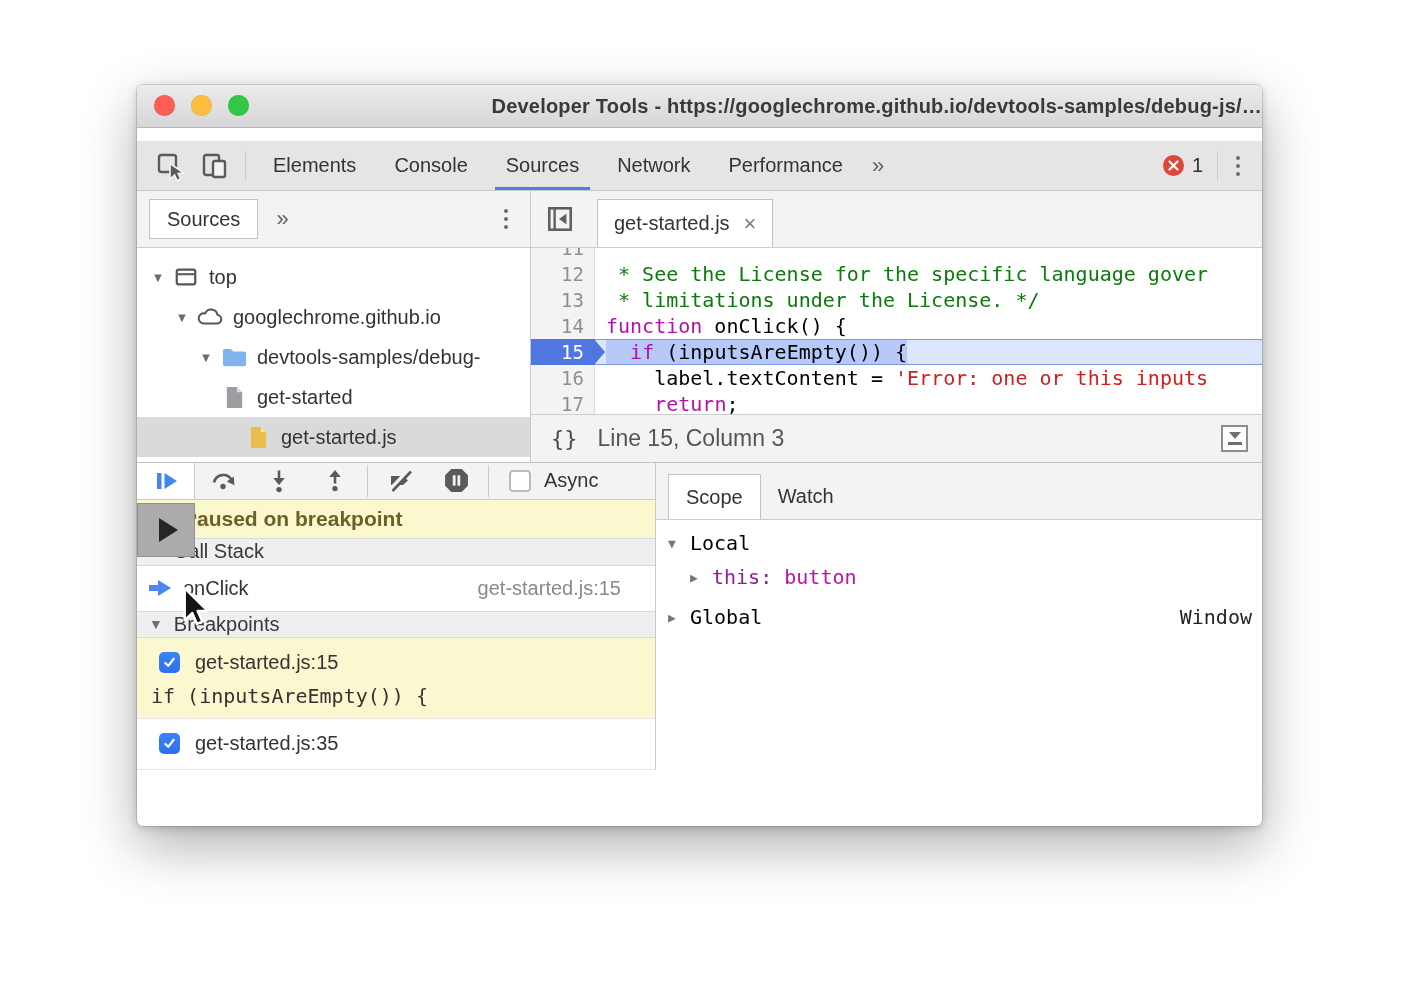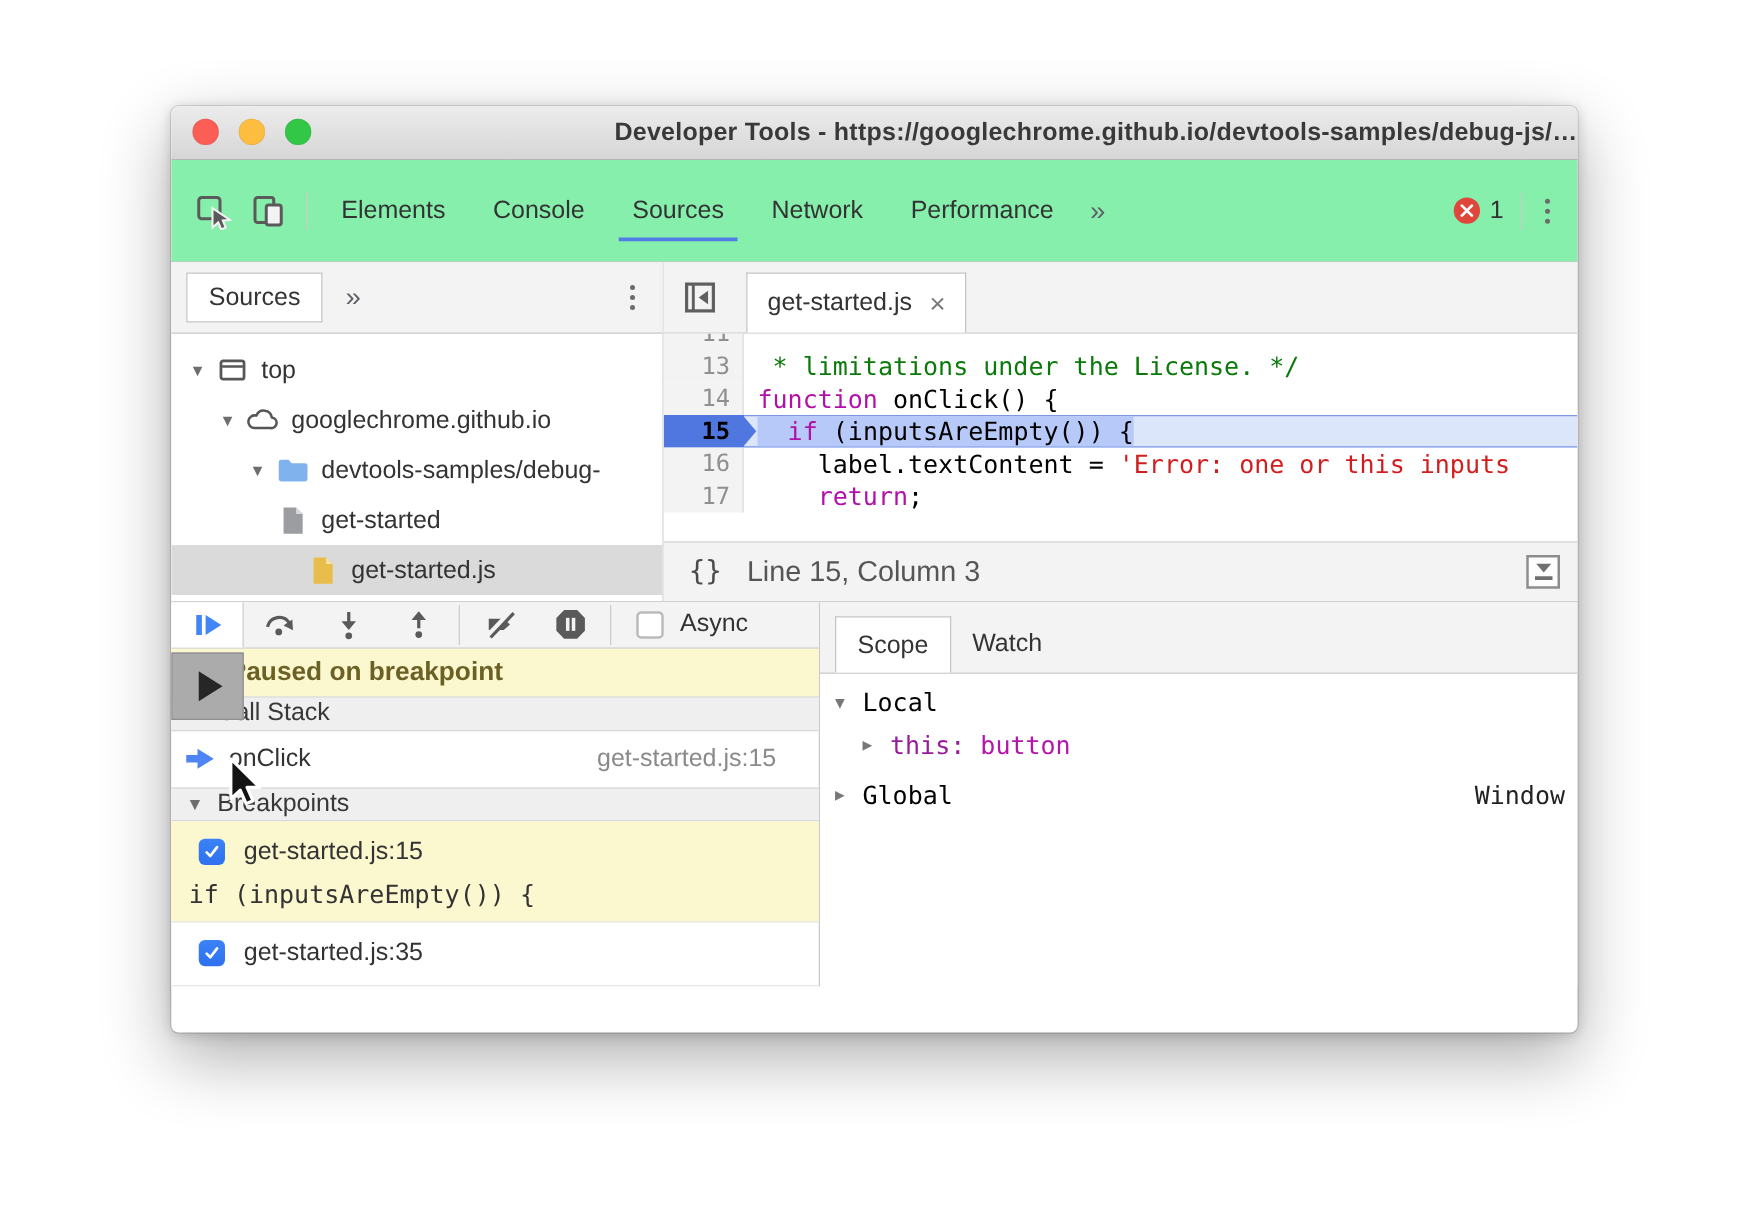--- a/index.html
+++ b/index.html
@@ -11,21 +11,21 @@
   
   .titlebar{height:42px;background:linear-gradient(#ececec,#d6d6d6);border-bottom:1px solid #b6b6b6;
             position:relative;display:flex;align-items:center;justify-content:flex-end;}
   .light{position:absolute;width:21px;height:21px;border-radius:50%;top:10px;box-shadow:inset 0 0 1px rgba(0,0,0,.25);}
   .light.red{left:17px;background:var(--tl_red,#fc5d55);}
   .light.yellow{left:54px;background:var(--tl_yellow,#fdbe40);}
   .light.green{left:91px;background:var(--tl_green,#33c748);}
   .win-title{font-size:20px;font-weight:600;color:#393939;letter-spacing:.2px;padding-left:70px;
              white-space:nowrap;overflow:hidden;}
   
-  .toolbar{height:49px;background:#86efac;border-bottom:1px solid #c9c9c9;display:flex;align-items:center;padding:16px 12px;}
+  .toolbar{height:49px;background:#e5e5e5;border-bottom:1px solid #c9c9c9;display:flex;align-items:center;padding:0 12px;margin-top:13px;}
   .tb-icon{width:34px;height:34px;display:flex;align-items:center;justify-content:center;margin:0 5px;}
   .vsep{width:1px;height:30px;background:#ccc;margin:0 8px;}
   .main-tabs{display:flex;height:100%;}
   .main-tab{padding:0 19px;font-size:20px;color:#333;display:flex;align-items:center;position:relative;cursor:default;}
   .main-tab.active::after{content:"";position:absolute;left:8px;right:8px;bottom:0;height:3px;background:var(--tab_underline,#4e7de8);}
   .more-tabs{font-size:22px;color:#5f6368;padding:0 10px;}
   .tb-spacer{flex:1;}
   .error-badge{display:flex;align-items:center;gap:8px;margin-right:6px;}
   .err-circle{width:21px;height:21px;border-radius:50%;background:var(--error_red,#df473c);display:flex;align-items:center;justify-content:center;}
   .err-count{font-size:20px;color:#333;}
@@ -61,21 +61,21 @@
              font-size:20px;white-space:pre;}
   .gutter{flex:0 0 64px;width:64px;background:#f3f3f3;border-right:1px solid #ddd;color:#8f8f8f;
           text-align:right;padding-right:10px;box-sizing:border-box;font-size:19px;position:relative;}
   .code-text{padding-left:11px;color:#222;}
   .tok-comment{color:var(--code_comment,#0b7a0b);}
   .tok-keyword{color:var(--code_keyword,#b111a8);}
   .tok-string{color:var(--code_string,#d21d1d);}
   .code-line.current{background:var(--execution_line_bg,#dce6fb);
                      box-shadow:inset 0 1px 0 #7b97e6,inset 0 -1px 0 #7b97e6;}
   .code-line.current .gutter{background:var(--breakpoint_flag,#5077e0);border-right-color:var(--breakpoint_flag,#5077e0);
-                             color:#000000;font-weight:bold;}
+                             color:#ffffff;font-weight:normal;}
   .code-line.current .gutter::after{content:"";position:absolute;left:100%;top:0;z-index:2;
       border-top:13px solid transparent;border-bottom:13px solid transparent;border-left:11px solid var(--breakpoint_flag,#5077e0);}
   .exec-range{background:var(--execution_range_bg,#b6c9f8);}
   .status-bar{height:48px;background:#f3f3f3;border-top:1px solid #ccc;display:flex;align-items:center;padding:0 14px;box-sizing:border-box;}
   .pp-icon{font-family:"DejaVu Sans Mono","Liberation Mono",monospace;font-size:22px;color:#4a4a4a;margin:0 20px 0 6px;}
   .status-pos{font-size:23px;color:#555;}
   .status-right{margin-left:auto;width:27px;height:27px;border:2px solid #8d8d8d;box-sizing:border-box;
                 display:flex;flex-direction:column;align-items:center;justify-content:center;gap:3px;background:#fdfdfd;}
   .sr-tri{width:0;height:0;border-left:6px solid transparent;border-right:6px solid transparent;border-top:7px solid #6f6f6f;}
   .sr-bar{width:14px;height:3px;background:#6f6f6f;}
@@ -250,20 +250,21 @@
               </svg>
             </div>
             <div class="editor-tab">
               <span>get-started.js</span>
               <span class="tab-close">×</span>
             </div>
           </div>
           <div class="code-area">
             <div id="code-lines">
                 <div class="code-line"><span class="gutter">11</span></div>
+                <div class="code-line"><span class="gutter">12</span><span class="code-text"><span class="tok-comment"> * See the License for the specific language gover</span></span></div>
                 <div class="code-line"><span class="gutter">13</span><span class="code-text"><span class="tok-comment"> * limitations under the License. */</span></span></div>
                 <div class="code-line"><span class="gutter">14</span><span class="code-text"><span class="tok-keyword">function</span><span class="tok-plain"> onClick() {</span></span></div>
                 <div class="code-line current"><span class="gutter">15</span><span class="code-text"><span class="exec-range"><span class="tok-plain">  </span><span class="tok-keyword">if</span><span class="tok-plain"> (inputsAreEmpty()) {</span></span></span></div>
                 <div class="code-line"><span class="gutter">16</span><span class="code-text"><span class="tok-plain">    label.textContent = </span><span class="tok-string">'Error: one or this inputs</span></span></div>
                 <div class="code-line"><span class="gutter">17</span><span class="code-text"><span class="tok-plain">    </span><span class="tok-keyword">return</span><span class="tok-plain">;</span></span></div>
               </div>
           </div>
           <div class="status-bar">
             <span class="pp-icon">{}</span>
             <span class="status-pos">Line 15, Column 3</span>

